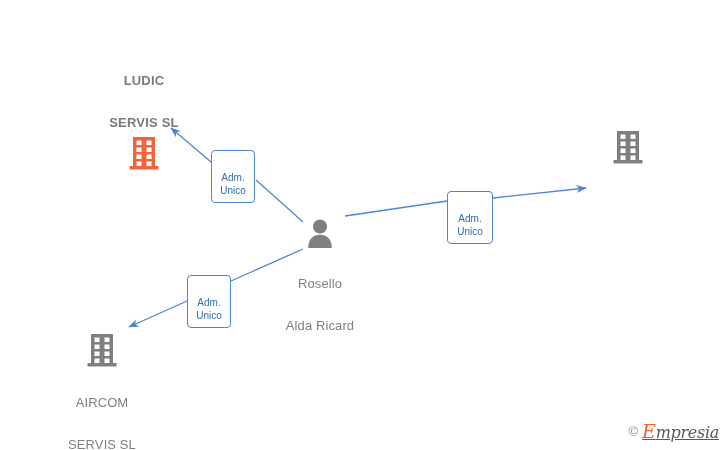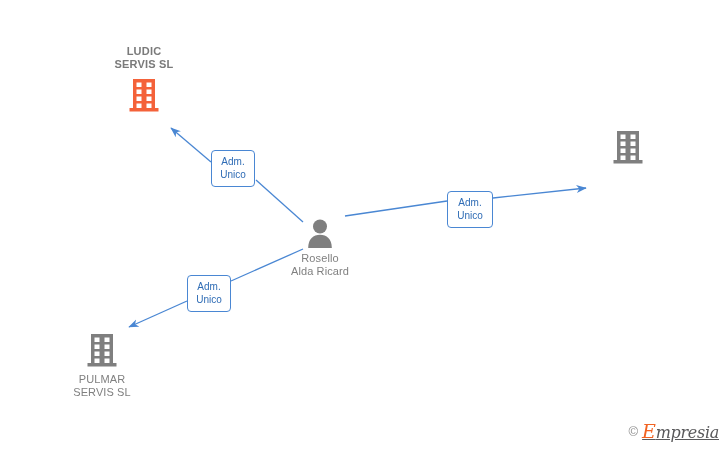--- a/index.html
+++ b/index.html
@@ -24,24 +24,25 @@
     width: 728px;
     height: 450px;
   }
 
   .node {
     position: absolute;
     text-align: center;
     white-space: nowrap;
   }
   .node-label {
-    font-size: 11px;
+    font-size: 13px;
     line-height: 13px;
     color: #808080;
     letter-spacing: 0.1px;
+    margin-top: 29px;
   }
   .node-label.bold {
     font-weight: bold;
     color: #7a7a7a;
     letter-spacing: 0.2px;
   }
   .node-icon {
     display: block;
     margin: 0 auto;
   }
@@ -78,21 +79,21 @@
   
   .edge-chip {
     position: absolute;
     border: 1px solid #4a87d3;
     border-radius: 4px;
     background: #ffffff;
     color: #2f6cb5;
     font-size: 10px;
     line-height: 13px;
     text-align: center;
-    padding: 4px 6px 5px 6px;
+    padding: 20px 6px 5px 6px;
     box-sizing: border-box;
   }
   .edge-chip span { display: block; }
 
   #chip-ludic  { left: 211px; top: 150px; width: 44px; }
   #chip-aircom { left: 447px; top: 191px; width: 46px; }
   #chip-pulmar { left: 187px; top: 275px; width: 44px; }
 
   
   #watermark {
@@ -189,21 +190,21 @@
       <rect x="0.5" y="30" width="29" height="3.5" fill="#7f7f7f"></rect>
       <rect x="7.5" y="4.5" width="5" height="4.5" fill="#ffffff"></rect>
       <rect x="17.5" y="4.5" width="5" height="4.5" fill="#ffffff"></rect>
       <rect x="7.5" y="11.5" width="5" height="4.5" fill="#ffffff"></rect>
       <rect x="17.5" y="11.5" width="5" height="4.5" fill="#ffffff"></rect>
       <rect x="7.5" y="18.5" width="5" height="4.5" fill="#ffffff"></rect>
       <rect x="17.5" y="18.5" width="5" height="4.5" fill="#ffffff"></rect>
       <rect x="7.5" y="25.5" width="5" height="4.5" fill="#ffffff"></rect>
       <rect x="17.5" y="25.5" width="5" height="4.5" fill="#ffffff"></rect>
     </svg>
-    <div class="node-label">PULMAR</div>
+    <div class="node-label">AIRCOM</div>
     <div class="node-label">SERVIS  SL</div>
   </div>
 
   <div class="node" id="node-person">
     <svg class="node-icon" width="30" height="30" viewBox="0 0 30 30" xmlns="http://www.w3.org/2000/svg">
       <circle cx="15" cy="8.5" r="7" fill="#7f7f7f"></circle>
       <path d="M3.2,30 C3.2,20.8 8.4,16.8 15,16.8 C21.6,16.8 26.8,20.8 26.8,30 Z" fill="#7f7f7f"></path>
     </svg>
     <div class="node-label">Rosello</div>
     <div class="node-label">Alda Ricard</div>

